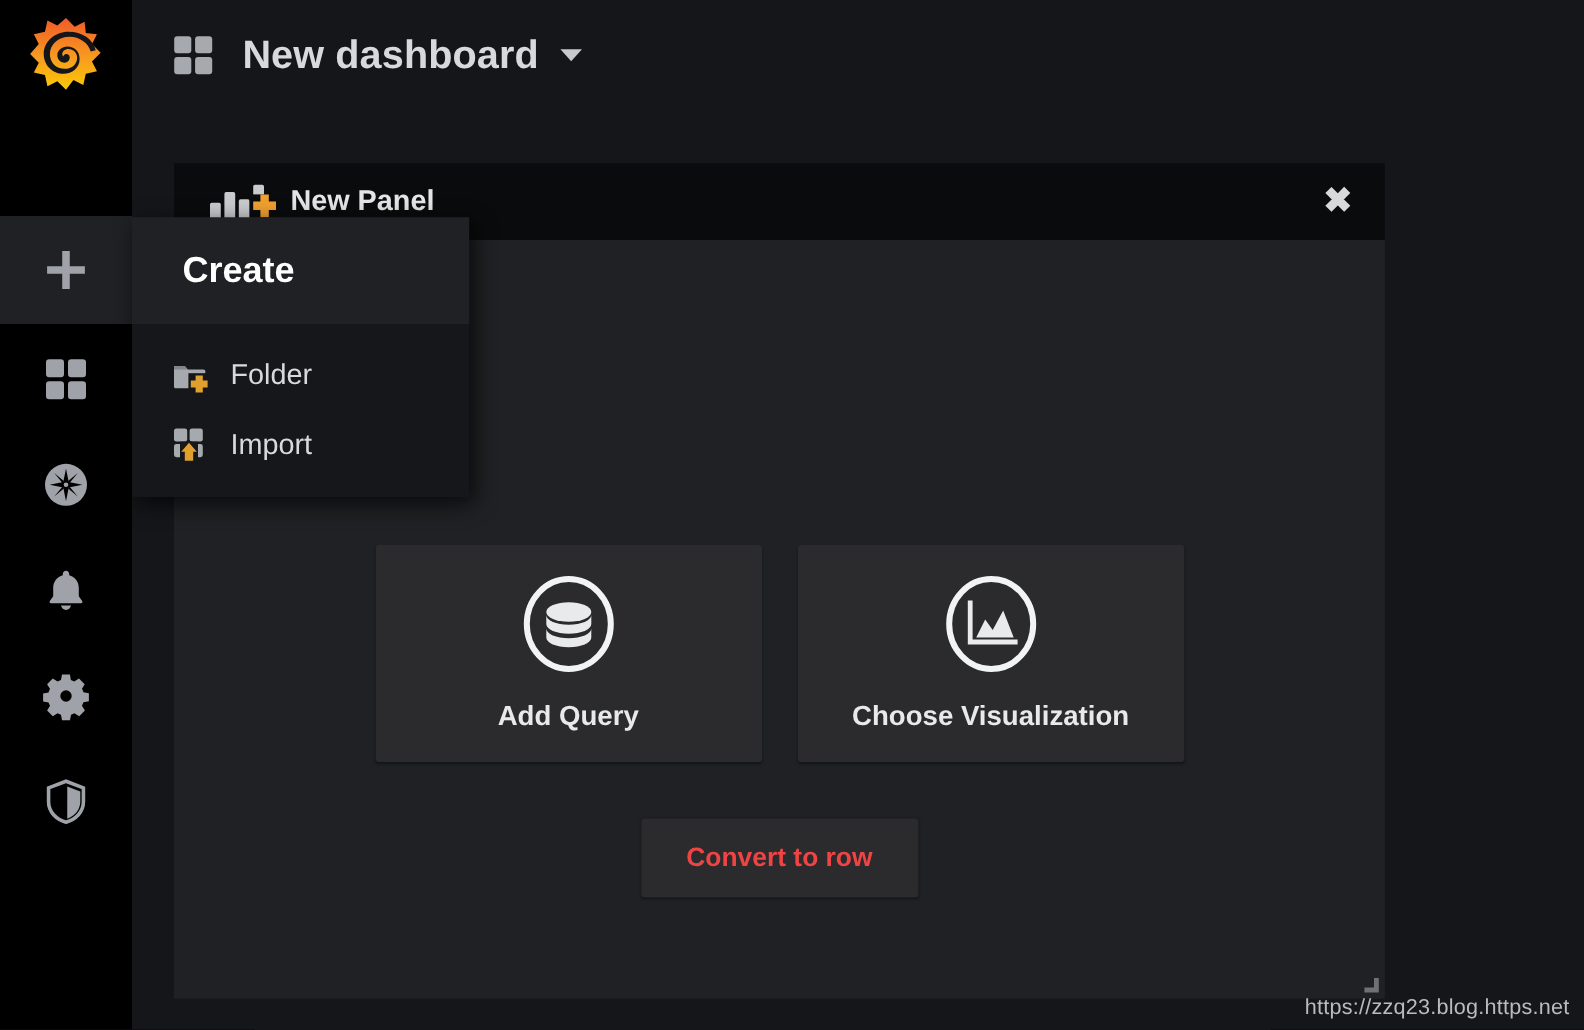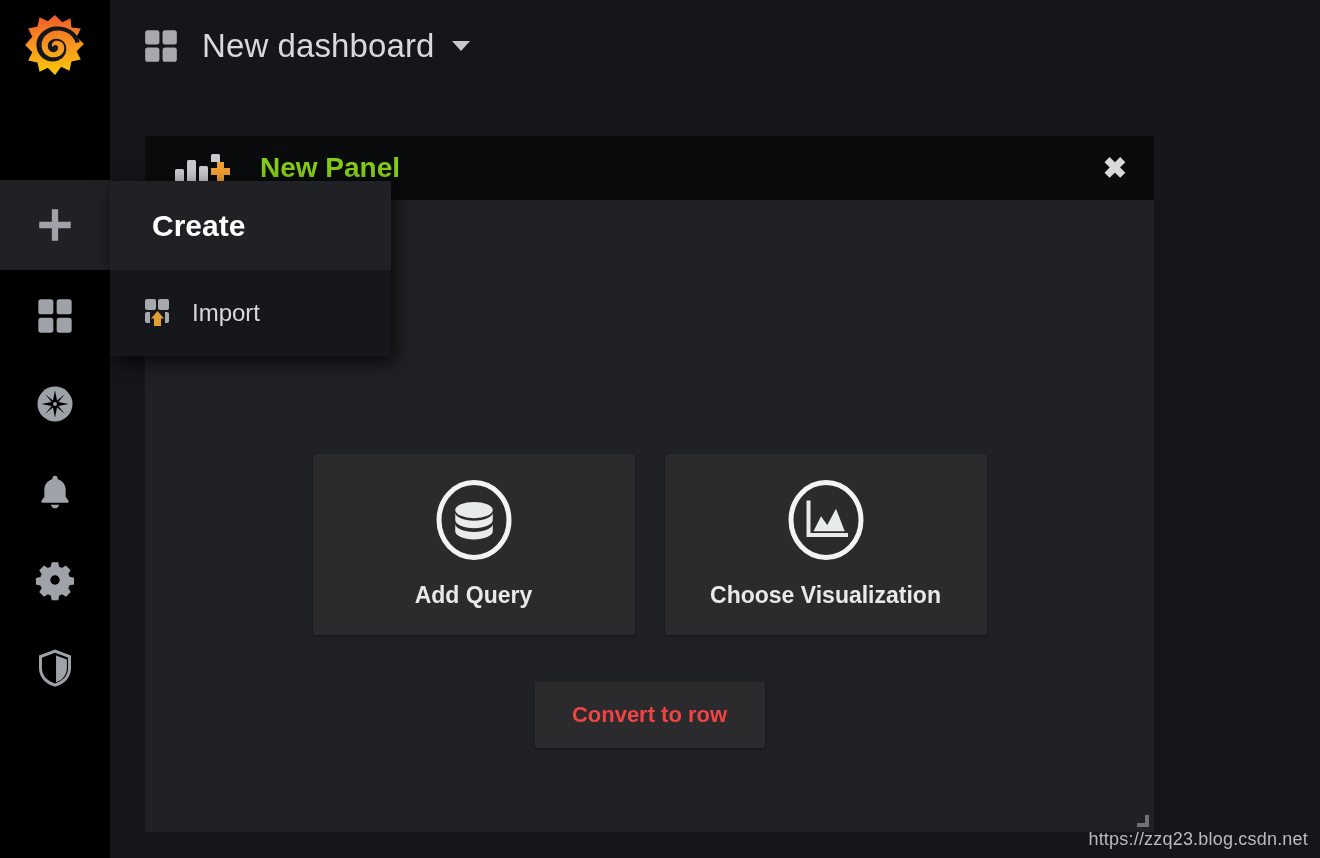--- a/index.html
+++ b/index.html
@@ -57,21 +57,21 @@
     background: #141619;
     display: flex;
     align-items: center;
     z-index: 10;
   }
   #topbar .db-icon { margin-left: 32px; display: flex; }
   #topbar .db-title {
     margin-left: 22px;
     color: #d8d9da;
     font-size: 33px;
-    font-weight: 400;
+    font-weight: 700;
     letter-spacing: 0.1px;
   }
   #topbar .caret {
     margin-left: 18px;
     width: 0; height: 0;
     border-left: 9px solid transparent;
     border-right: 9px solid transparent;
     border-top: 10px solid #c7c9cc;
   }
 
@@ -86,23 +86,23 @@
   }
   #panel-header {
     position: relative;
     height: 64px;
     background: #0a0b0c;
     display: flex;
     align-items: center;
   }
   #panel-header .ph-icon { margin-left: 29px; display: flex; align-items: center; }
   #panel-header .ph-title {
-    margin-left: 30px;
-    color: #84cc16;
-    font-size: 28px;
+    margin-left: 12px;
+    color: #e5e5e5;
+    font-size: 24px;
     font-weight: bold;
   }
   #panel-close {
     position: absolute;
     right: 27px; top: 50%;
     transform: translateY(-50%);
     color: #d8d9da;
     font-size: 29px;
     font-weight: bold;
     line-height: 1;
@@ -363,33 +363,44 @@
 
   <div id="create-menu">
 
     <div class="cm-head">
       <span class="cm-head-text">Create</span>
     </div>
 
     <div class="cm-list">
 
 
+      <div class="cm-item">
+        <span class="cm-ico">
+          <svg width="30" height="30" viewBox="0 0 30 30">
+            <path fill="#a6a9ad" d="M1 7 h9 l2.5 3 h13 c1 0 1.6 .6 1.6 1.6 V24 c0 1 -.6 1.6 -1.6 1.6 H2.6 C1.6 25.6 1 25 1 24 Z"></path>
+            <path fill="#82858b" d="M1 7 h9 l2.5 3 H1 Z"></path>
+            <rect fill="#16171a" x="13" y="13" width="17" height="17"></rect>
+            <path fill="#e0a030" d="M19 15h6v4h4v6h-4v4h-6v-4h-4v-6h4z"></path>
+          </svg>
+        </span>
+        <span class="cm-label">Folder</span>
+      </div>
 
       <div class="cm-item">
         <span class="cm-ico">
           <svg width="30" height="30" viewBox="0 0 30 30">
             <rect fill="#a6a9ad" x="1" y="1" width="11" height="11" rx="2"></rect>
             <rect fill="#a6a9ad" x="14" y="1" width="11" height="11" rx="2"></rect>
             <rect fill="#a6a9ad" x="1" y="14" width="11" height="11" rx="2"></rect>
             <rect fill="#a6a9ad" x="14" y="14" width="11" height="11" rx="2"></rect>
             <rect fill="#16171a" x="6" y="12" width="15" height="18"></rect>
             <path fill="#e0a030" d="M13.5 13 L20 20.5 H17 V28 H10 V20.5 H7 Z"></path>
           </svg>
         </span>
         <span class="cm-label">Import</span>
       </div>
 
     </div>
   </div>
 
-  <div id="watermark">https://zzq23.blog.csdn.net</div>
+  <div id="watermark">https://zzq23.blog.https.net</div>
 
 </div>
 
 </body></html>

